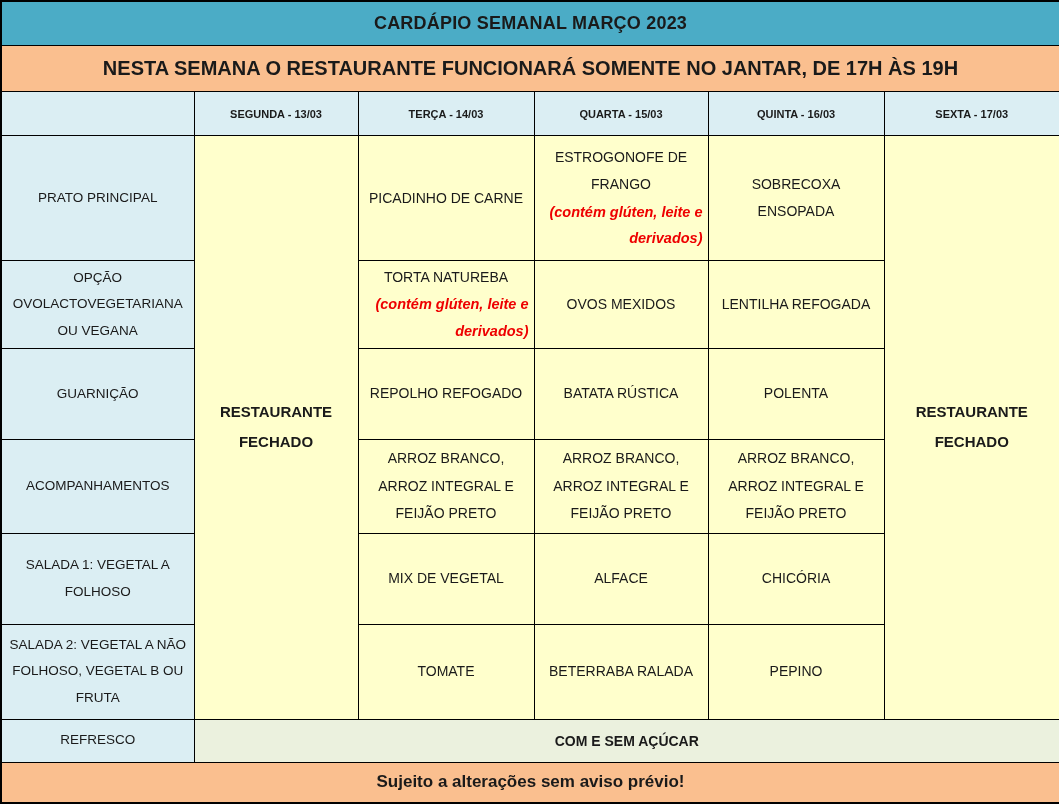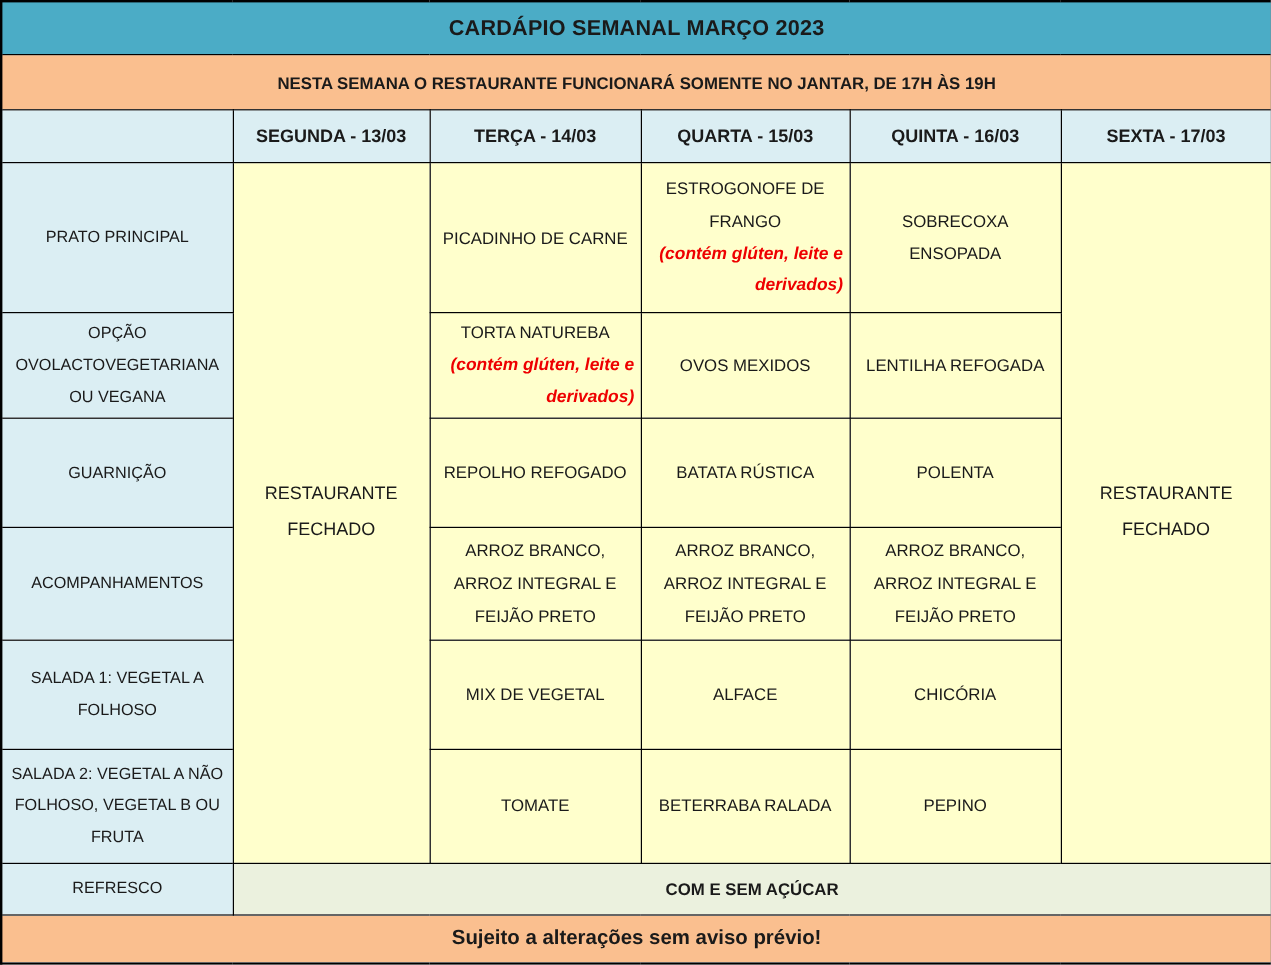--- a/index.html
+++ b/index.html
@@ -40,42 +40,42 @@
   tr.r6{height:93px;}
   tr.r-ref{height:42px;margin-top:47px;}
   tr.r-foot{height:40px;}
 
   .title-cell{
     background:var(--c-teal);
     font-size:18px;font-weight:bold;letter-spacing:.2px;
   }
   .notice-cell{
     background:var(--c-orange);
-    font-size:14px;font-weight:bold;margin-top:28px;
+    font-size:20px;font-weight:bold;margin-top:28px;
   }
   .day-header{
     background:var(--c-lightblue);
-    font-size:15px;font-weight:bold;margin-left:36px;
+    font-size:11px;font-weight:bold;margin-left:36px;
   }
   .corner{background:var(--c-lightblue);}
   .row-label{
     background:var(--c-lightblue);
     font-size:13.5px;font-weight:normal;line-height:1.95;
   }
   .food-cell{
     background:var(--c-yellow);
     font-size:14px;font-weight:normal;line-height:1.95;
   }
   .food-cell .note{
     color:var(--c-allergen);
     font-weight:bold;font-style:italic;font-size:14.5px;line-height:1.85;text-align:right;
   }
   .closed-cell{
     background:var(--c-yellow);
-    font-size:15px;font-weight:normal;line-height:2;
+    font-size:15px;font-weight:bold;line-height:2;
   }
   .refresco-cell{
     background:var(--c-green);
     font-size:14px;font-weight:bold;
   }
   .footer-cell{
     background:var(--c-orange);
     font-size:17px;font-weight:bold;
   }
 </style>

